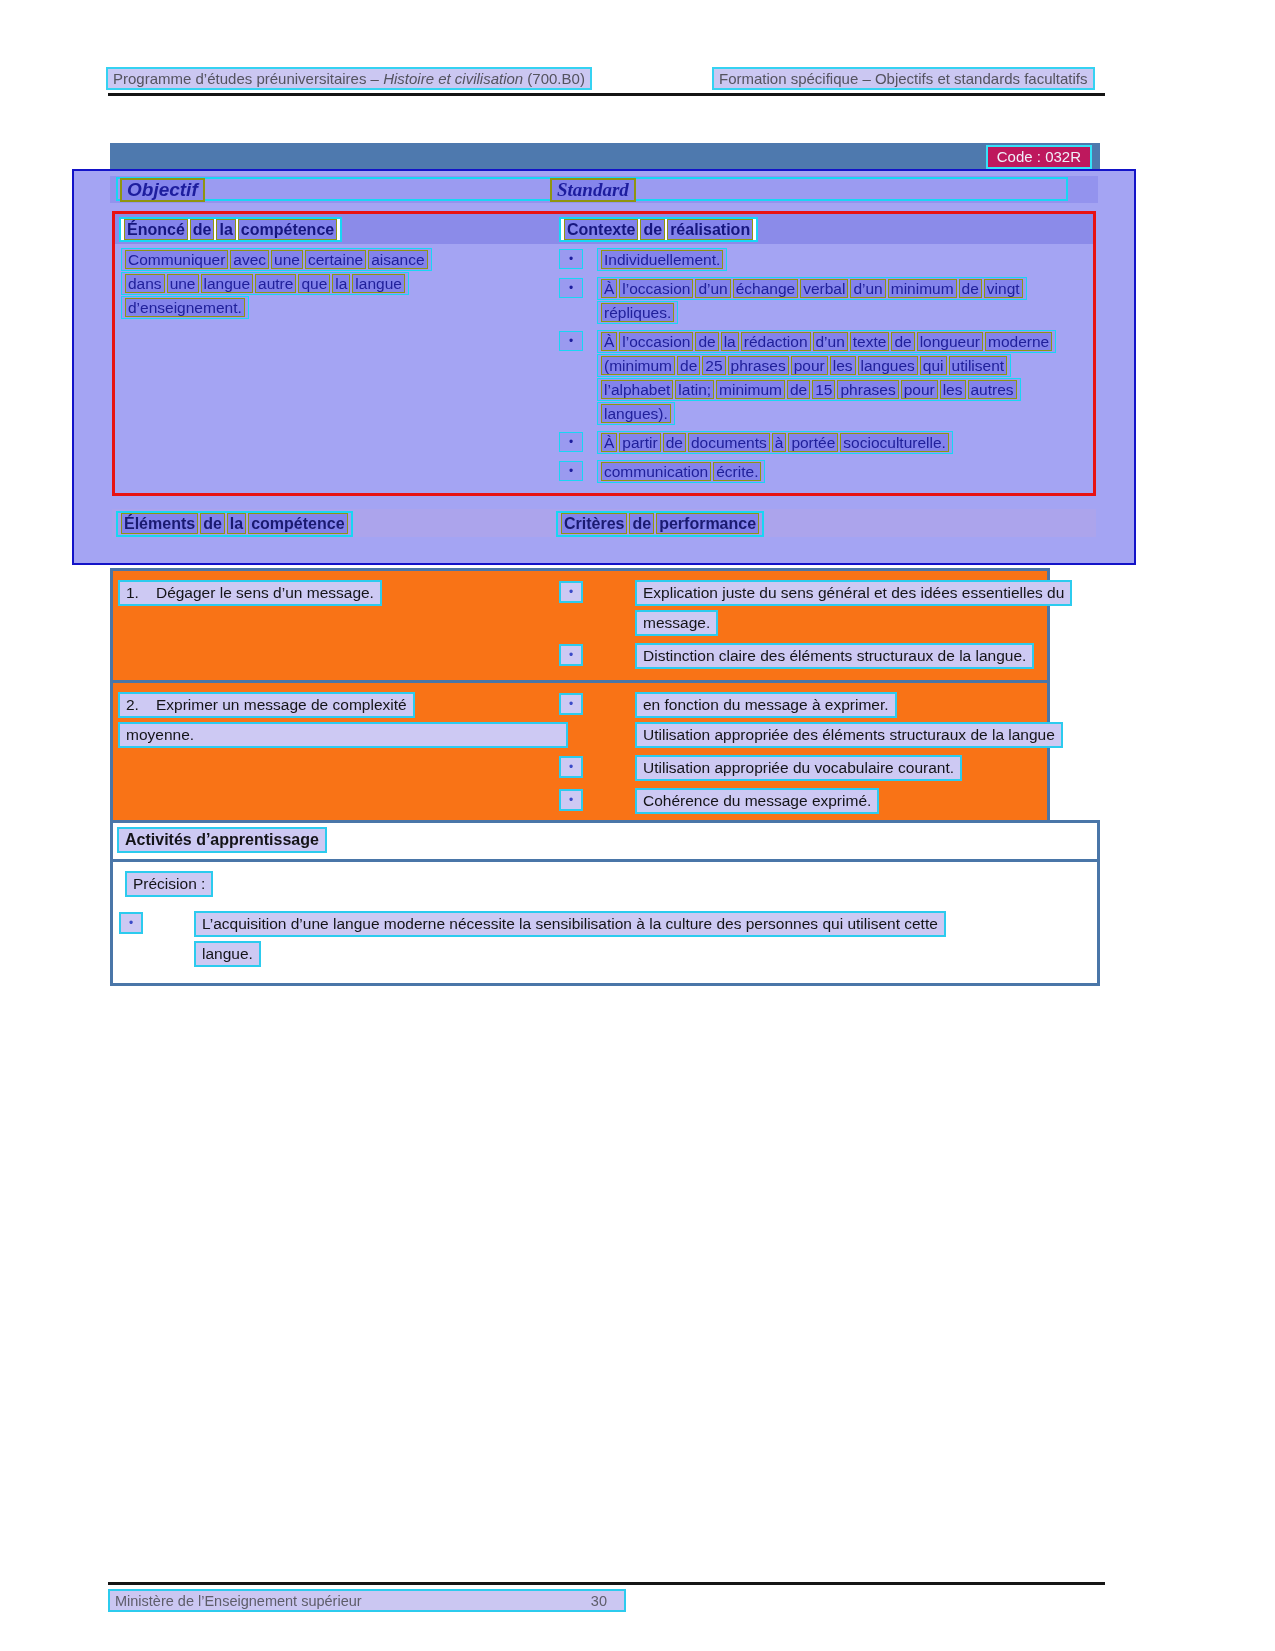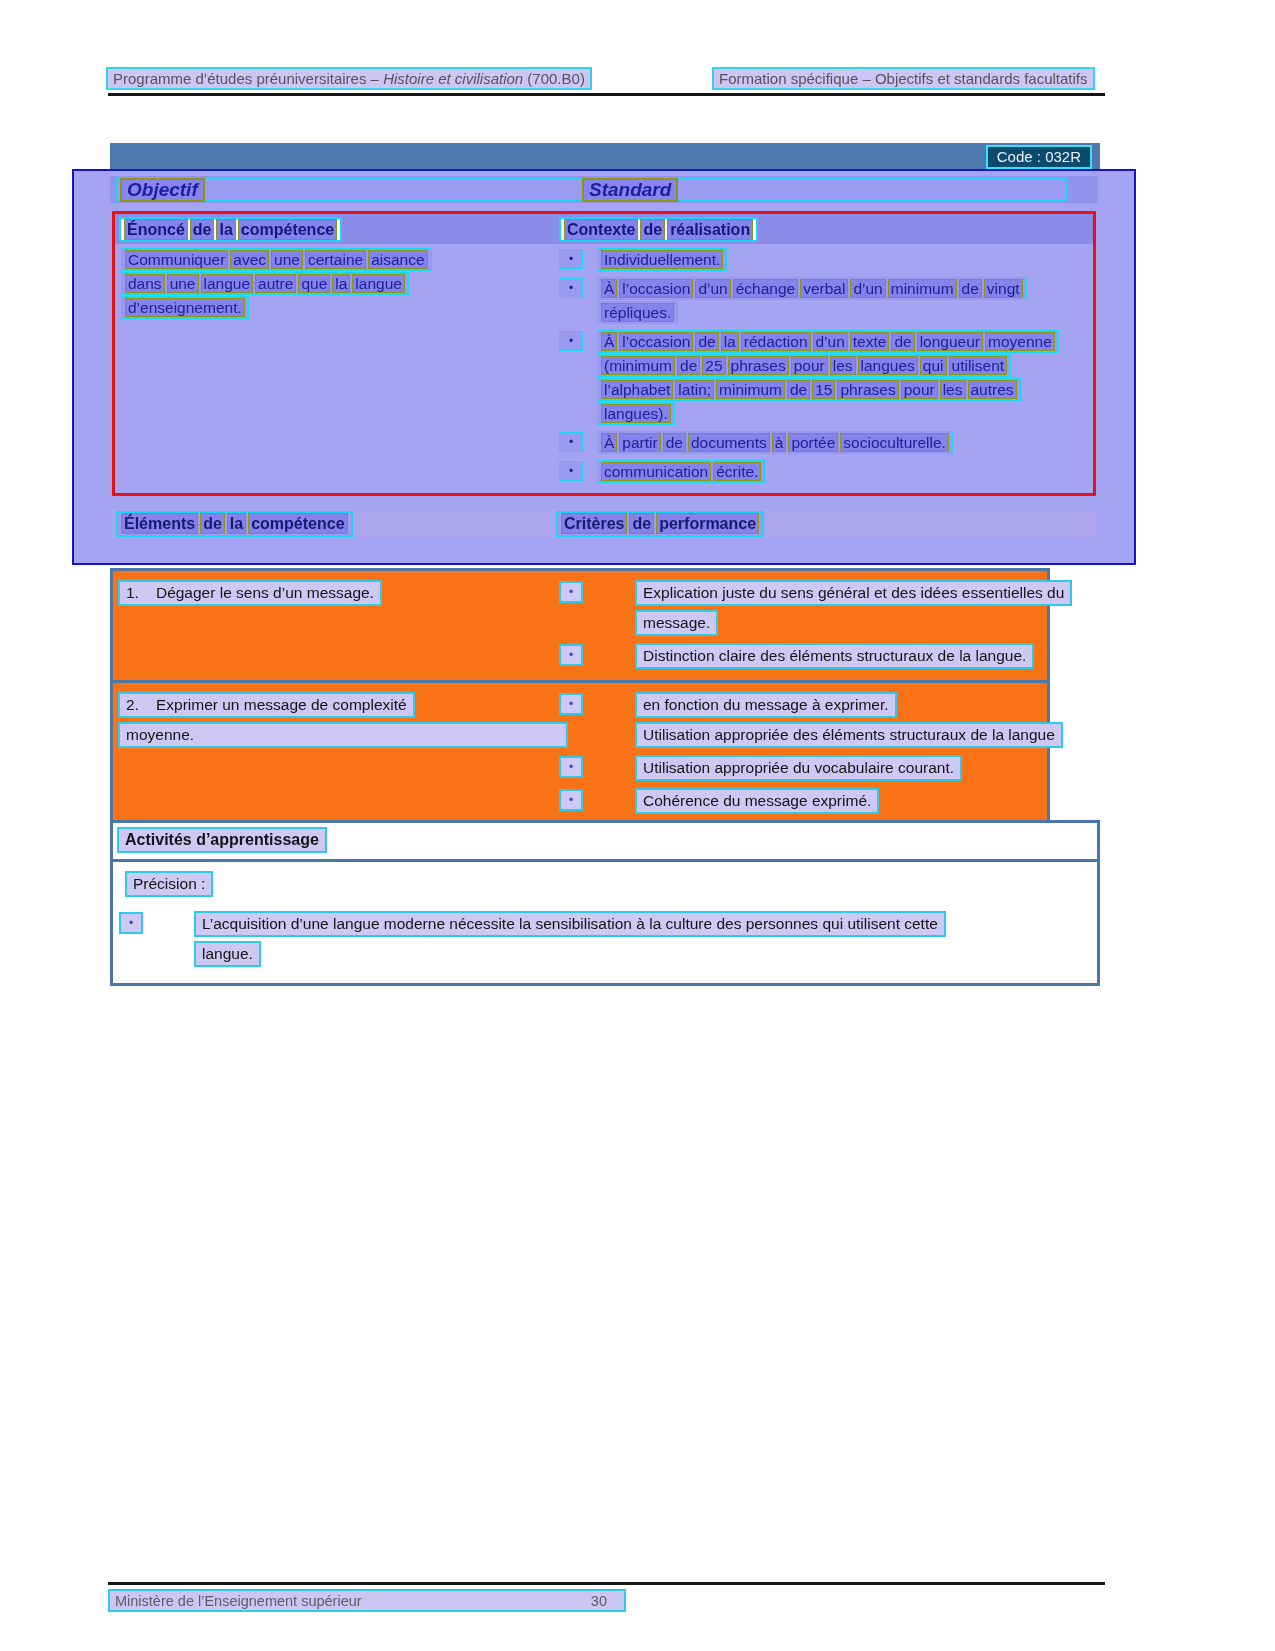--- a/index.html
+++ b/index.html
@@ -8,32 +8,32 @@
   .abs { position:absolute; }
 
   
   .hl { background:#cbc7f2; border:2px solid #35d2f2; padding:1px 5px; white-space:nowrap; font-size:15px; color:#54535f; }
   #header-left { left:106px; top:67px; }
   #header-right { left:712px; top:67px; }
   #top-rule { left:108px; top:93px; width:997px; height:3px; background:#141414; }
 
   
   #code-bar { left:110px; top:143px; width:990px; height:27px; background:#4e79ae; }
-  #code-badge { position:absolute; right:8px; top:2px; border:2px solid #35e2f8; background:#0c4a6e; color:#f0f0fa; font-size:15px; line-height:20px; padding:0 9px; white-space:nowrap; }
+  #code-badge { position:absolute; right:8px; top:2px; border:2px solid #35e2f8; background:#be185d; color:#f0f0fa; font-size:15px; line-height:20px; padding:0 9px; white-space:nowrap; }
 
   
   #overlay { left:72px; top:169px; width:1064px; height:396px; background:#a4a4f3; border:2px solid #1313c8; padding:0 36px; }
 
   
   #obj-row { margin-top:5px; height:27px; background:#9393ee; padding:1px 0 0 6px; }
   #obj-strip { position:relative; width:952px; height:24px; border:2px solid #18d6f4; background:#9b9bf1; }
   .obj-word { position:absolute; top:-1px; display:inline-block; border:2px solid #8f9510; background:#8585ec; color:#1d1d9e;
               font-weight:bold; font-style:italic; font-size:19px; line-height:20px; padding:0 5px; white-space:nowrap; }
   #obj-word-1 { left:2px; }
-  #obj-word-2 { left:464px; }
+  #obj-word-2 { left:432px;font-family:Liberation Serif, serif; }
 
   
   #red-table { margin-top:8px; margin-left:2px; width:984px; border:3px solid #e81212; }
   #red-head { background:#8b8be9; padding:3px 2px 2px 4px; height:30px; display:grid; grid-template-columns:440px 1fr; }
   .hline { display:inline-block; justify-self:start; white-space:nowrap; border:2px solid #18d6f4; background:#ffffff;
            line-height:19px; padding:0 2px; font-weight:bold; font-size:16px; color:#16167e; }
   #red-body { display:grid; grid-template-columns:440px 1fr; padding:4px 4px 9px 4px; }
   .lrow { height:24px; margin-left:2px; }
   .wline { display:inline-block; white-space:nowrap; border:1px solid #18d6f4; background:#9a9af0; padding:1px 2px;
            line-height:17px; font-size:15.5px; color:#20209a; }
@@ -123,21 +123,21 @@
         <div class="obul">
           <span class="bdot">•</span>
           <div class="blines">
             <div class="lrow"><span class="wline"><span class="w">À</span><span class="w">l’occasion</span><span class="w">d’un</span><span class="w">échange</span><span class="w">verbal</span><span class="w">d’un</span><span class="w">minimum</span><span class="w">de</span><span class="w">vingt</span></span></div>
             <div class="lrow"><span class="wline"><span class="w">répliques.</span></span></div>
           </div>
         </div>
         <div class="obul">
           <span class="bdot">•</span>
           <div class="blines">
-            <div class="lrow"><span class="wline"><span class="w">À</span><span class="w">l’occasion</span><span class="w">de</span><span class="w">la</span><span class="w">rédaction</span><span class="w">d’un</span><span class="w">texte</span><span class="w">de</span><span class="w">longueur</span><span class="w">moyenne</span></span></div>
+            <div class="lrow"><span class="wline"><span class="w">À</span><span class="w">l’occasion</span><span class="w">de</span><span class="w">la</span><span class="w">rédaction</span><span class="w">d’un</span><span class="w">texte</span><span class="w">de</span><span class="w">longueur</span><span class="w">moderne</span></span></div>
             <div class="lrow"><span class="wline"><span class="w">(minimum</span><span class="w">de</span><span class="w">25</span><span class="w">phrases</span><span class="w">pour</span><span class="w">les</span><span class="w">langues</span><span class="w">qui</span><span class="w">utilisent</span></span></div>
             <div class="lrow"><span class="wline"><span class="w">l’alphabet</span><span class="w">latin;</span><span class="w">minimum</span><span class="w">de</span><span class="w">15</span><span class="w">phrases</span><span class="w">pour</span><span class="w">les</span><span class="w">autres</span></span></div>
             <div class="lrow"><span class="wline"><span class="w">langues).</span></span></div>
           </div>
         </div>
         <div class="obul">
           <span class="bdot">•</span>
           <div class="blines">
               <div class="lrow"><span class="wline"><span class="w">À</span><span class="w">partir</span><span class="w">de</span><span class="w">documents</span><span class="w">à</span><span class="w">portée</span><span class="w">socioculturelle.</span></span></div>
             </div>

